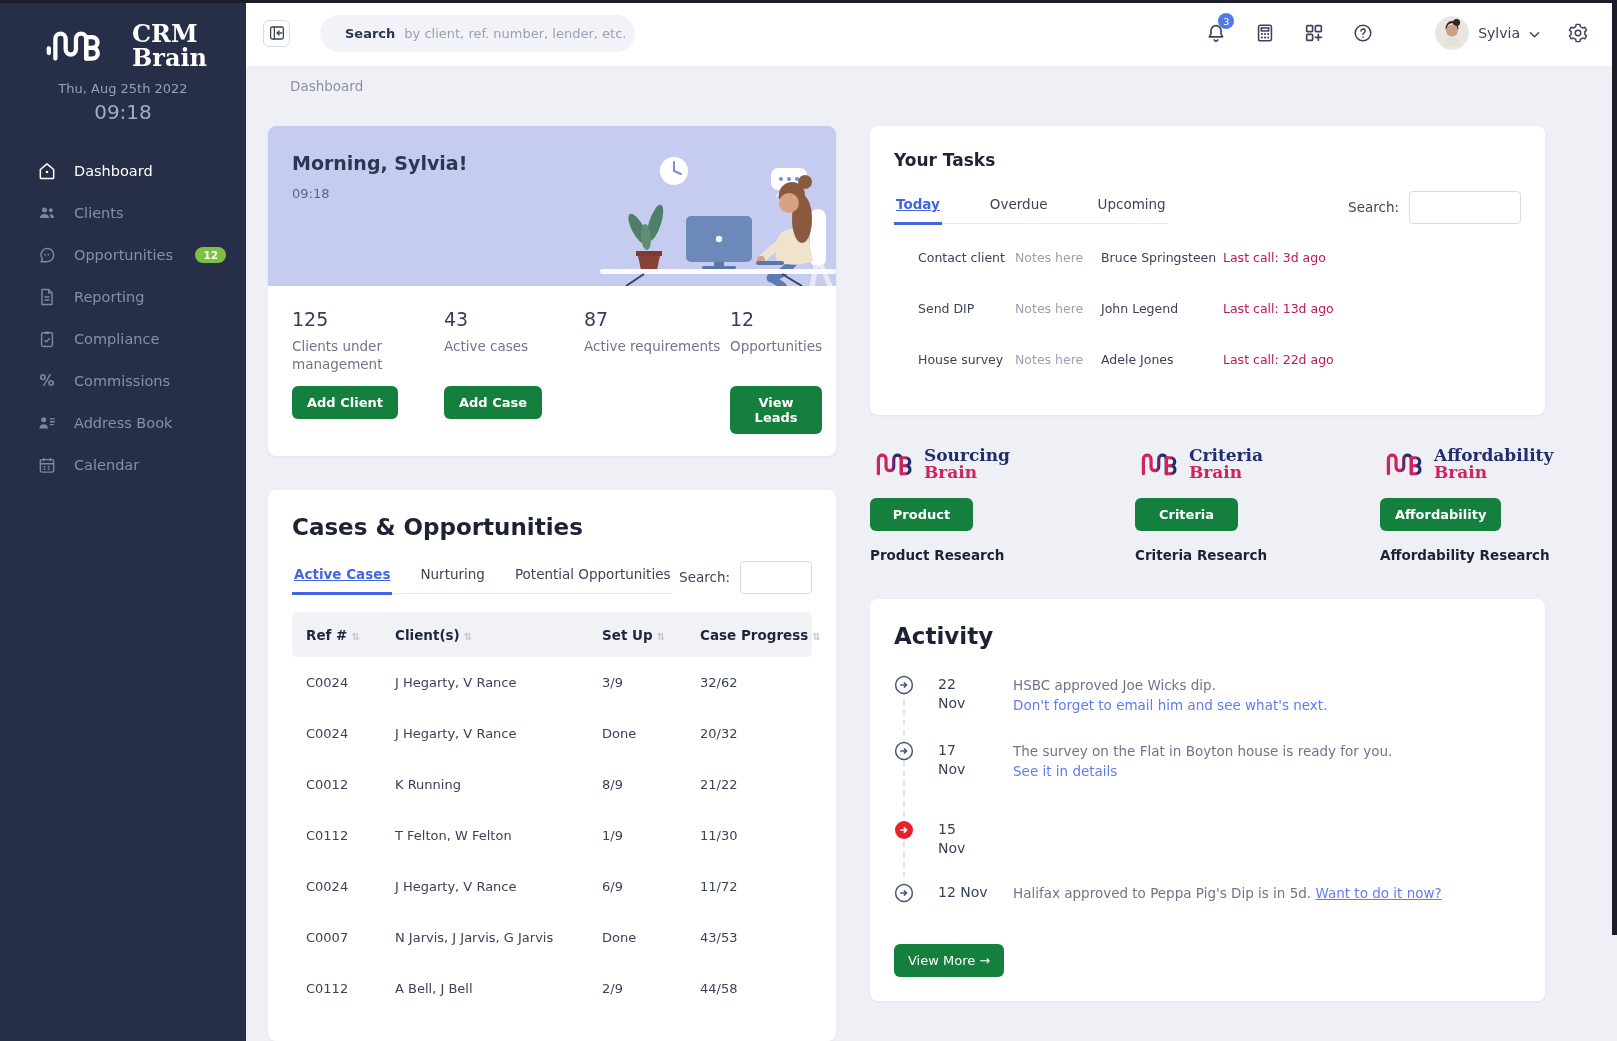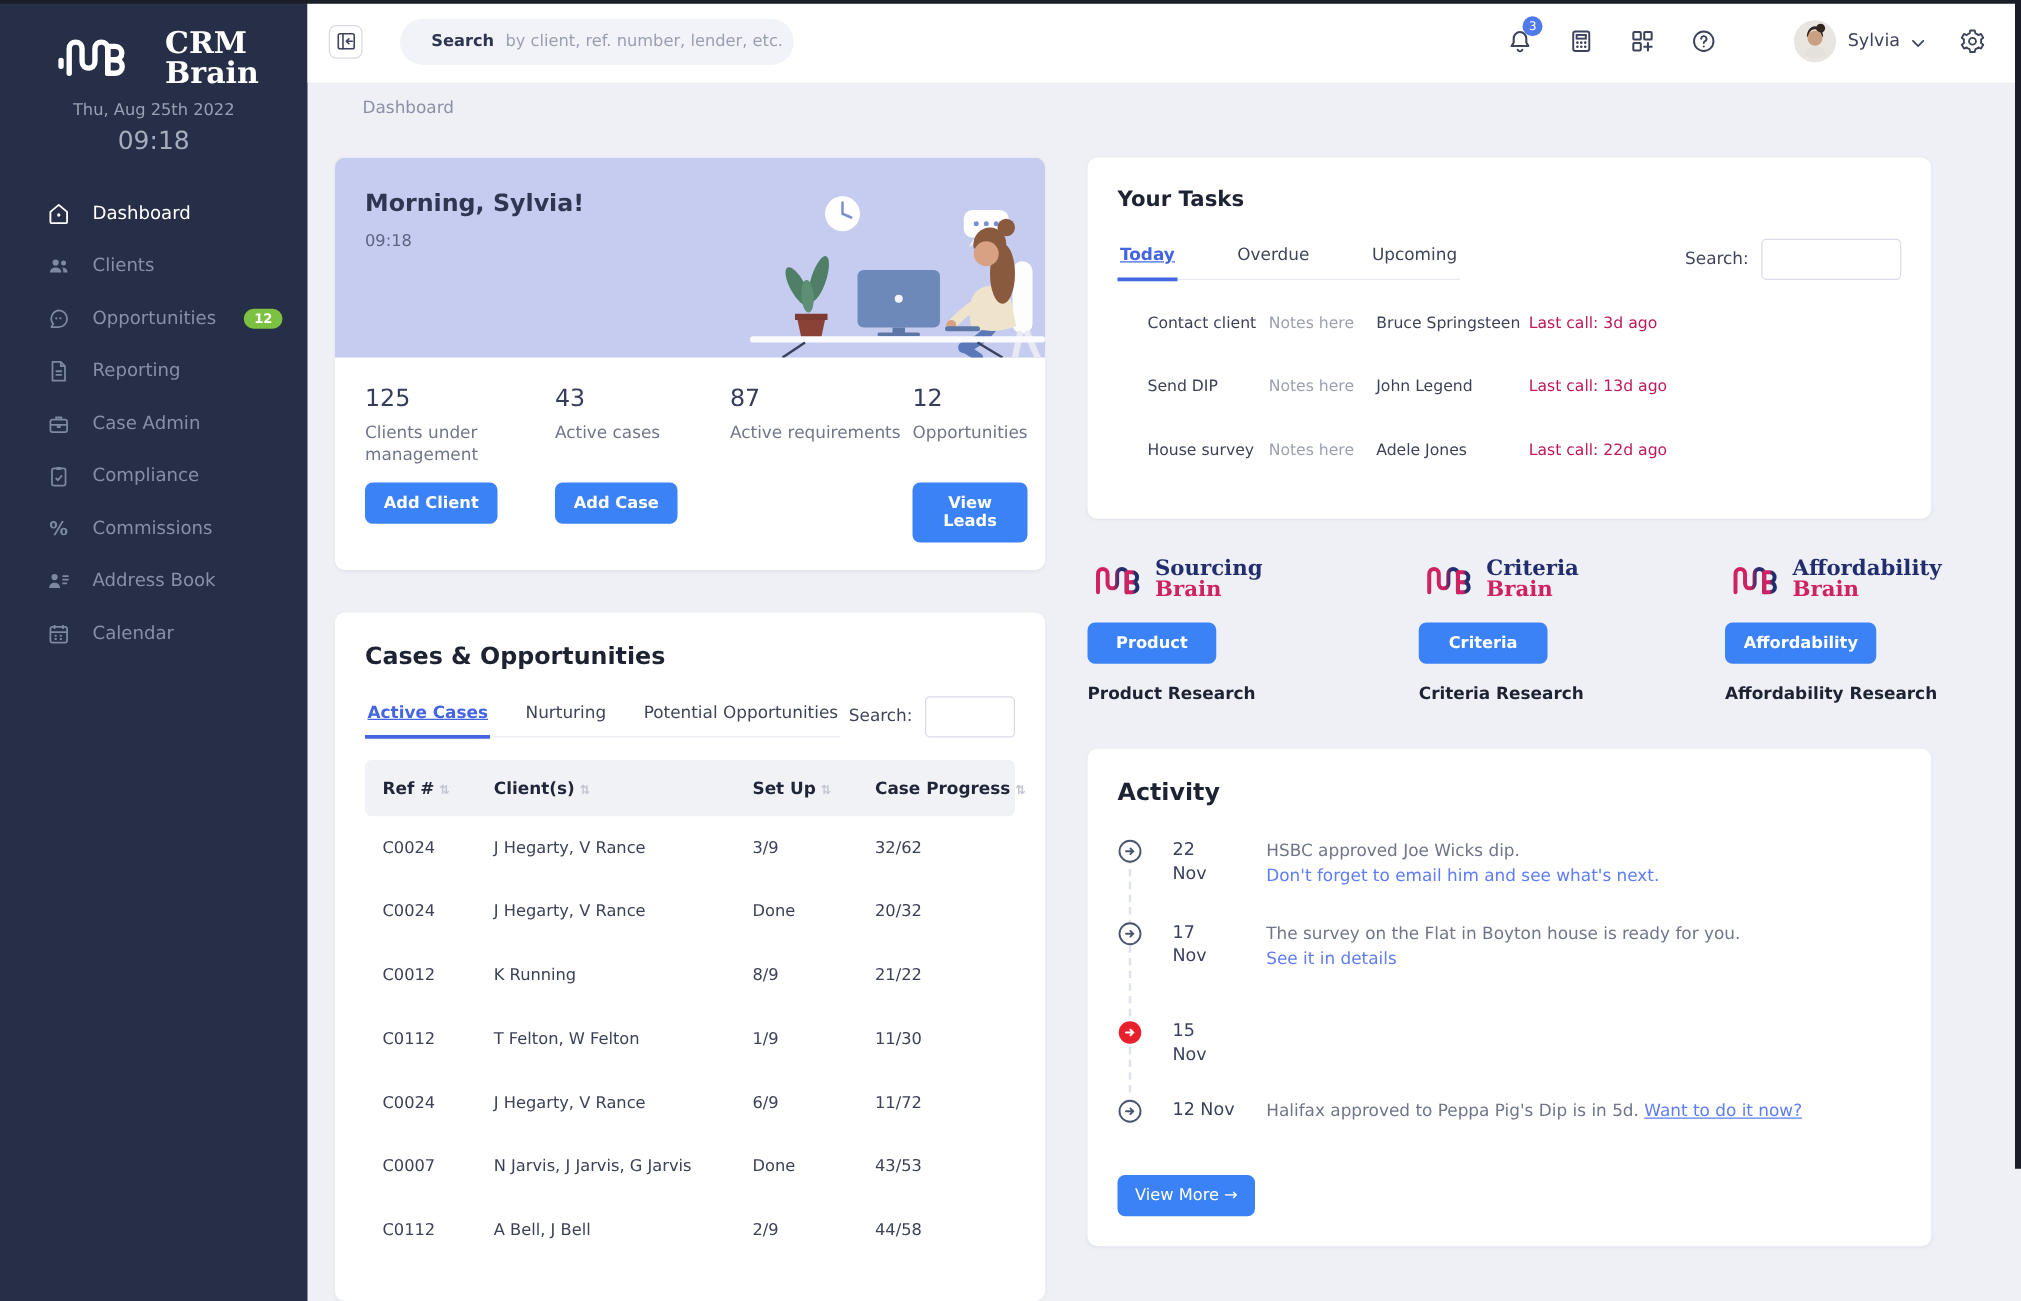--- a/index.html
+++ b/index.html
@@ -52,39 +52,39 @@
 
   
   .welcome { overflow:hidden; }
   .hero { position:relative; height:160px; background:#c6ccf0; padding:26px 24px; }
   .hero h2 { font-size:19px; color:#2f3652; font-weight:bold; }
   .hero .hero-time { font-size:13px; color:#5d6480; margin-top:12px; }
   .hero-art { position:absolute; right:0; bottom:0; }
   .stats { display:grid; grid-template-columns:152px 140px 146px 1fr; padding:22px 24px 22px 24px; }
   .stat-value { font-size:19px; color:#363d5c; }
   .stat-label { font-size:13.5px; color:#707689; margin-top:8px; line-height:1.3; min-height:36px; }
-  .btn { display:inline-block; background:#3b82f6; color:#fff; font-weight:bold; font-size:13px; border:none; border-radius:6px; padding:9px 15px; cursor:pointer; font-family:inherit; }
+  .btn { display:inline-block; background:#15803d; color:#fff; font-weight:bold; font-size:13px; border:none; border-radius:6px; padding:9px 15px; cursor:pointer; font-family:inherit; }
   .stat-col .btn { margin-top:12px; }
 
   
   .tab-row { display:flex; align-items:center; margin-top:20px; }
   .tabs { display:flex; border-bottom:1px solid #e9ebf1; }
   .tab { font-size:13.5px; color:#3e4558; padding:6px 2px 10px 2px; cursor:pointer; border-bottom:3px solid transparent; margin-bottom:-2px; white-space:nowrap; }
   .tab.active { color:#4365e2; font-weight:bold; border-bottom-color:#4365e2;text-decoration:underline; }
   .cases .tabs .tab + .tab { margin-left:26px; }
   .tasks .tabs .tab + .tab { margin-left:46px; }
   .search-group { margin-left:auto; display:flex; align-items:center; gap:10px; }
   .search-group label { font-size:13.5px; color:#3e4558; }
   .search-group input { height:33px; border:1px solid #d9dce6; border-radius:4px; background:#fff; outline:none; padding:0 8px; font-family:inherit; font-size:13px; color:#3e4558; }
   .cases .search-group input { width:72px; }
   .tasks .search-group input { width:112px; }
 
   
   .cases { padding:24px; min-height:551px; }
-  .card-title { font-size:19px; font-weight:bold; color:#1d2333; }
+  .card-title { font-size:23px; font-weight:bold; color:#1d2333; }
   .t-head { display:grid; grid-template-columns:89px 207px 98px 1fr; padding:0 14px; height:45px; align-items:center; background:#f1f2f6; border-radius:5px; margin-top:18px; }
   .t-head .th { font-size:13.5px; font-weight:bold; color:#1f2639; cursor:pointer; white-space:nowrap; }
   .sort { color:#c2c6d2; font-size:10px; margin-left:4px; }
   .t-row { display:grid; grid-template-columns:89px 207px 98px 1fr; padding:0 14px; height:51px; align-items:center; font-size:13px; color:#3c4257; cursor:pointer; }
   .t-row .cell { white-space:nowrap; }
 
   
   .tasks { padding:24px 24px 30px 24px; min-height:280px; }
   .task-row { display:grid; grid-template-columns:97px 86px 122px 1fr; padding-left:24px; height:51px; align-items:center; font-size:12.5px; cursor:pointer; }
   .task-row .c-task { color:#3c4257; }
@@ -189,29 +189,20 @@
     </div>
     <div class="nav-item">
       <span class="nav-ico">
         <svg viewBox="0 0 24 24" fill="none" stroke="currentColor" stroke-width="1.7">
             <path d="M6 3h8l4 4v14H6z" stroke-linejoin="round"></path>
             <path d="M14 3v4h4"></path>
             <path d="M9 12h6M9 15.5h6"></path>
           </svg>
       </span>
       <span class="nav-label">Reporting</span>
-    </div>
-    <div class="nav-item">
-      <span class="nav-ico">
-        <svg viewBox="0 0 24 24" fill="none" stroke="currentColor" stroke-width="1.7">
-            <rect x="4" y="8" width="16" height="12" rx="2"></rect>
-            <path d="M9.5 8V6h5v2M4 13h16M11 13v2.2h2V13"></path>
-          </svg>
-      </span>
-      <span class="nav-label">Case Admin</span>
     </div>
     <div class="nav-item">
       <span class="nav-ico">
         <svg viewBox="0 0 24 24" fill="none" stroke="currentColor" stroke-width="1.7">
             <rect x="5.5" y="4.5" width="13" height="16.5" rx="2"></rect>
             <rect x="9.5" y="3" width="5" height="3" rx="1" fill="currentColor" stroke="none"></rect>
             <path d="M9 13.5l2.2 2.2 4-4.5"></path>
           </svg>
       </span>
       <span class="nav-label">Compliance</span>

